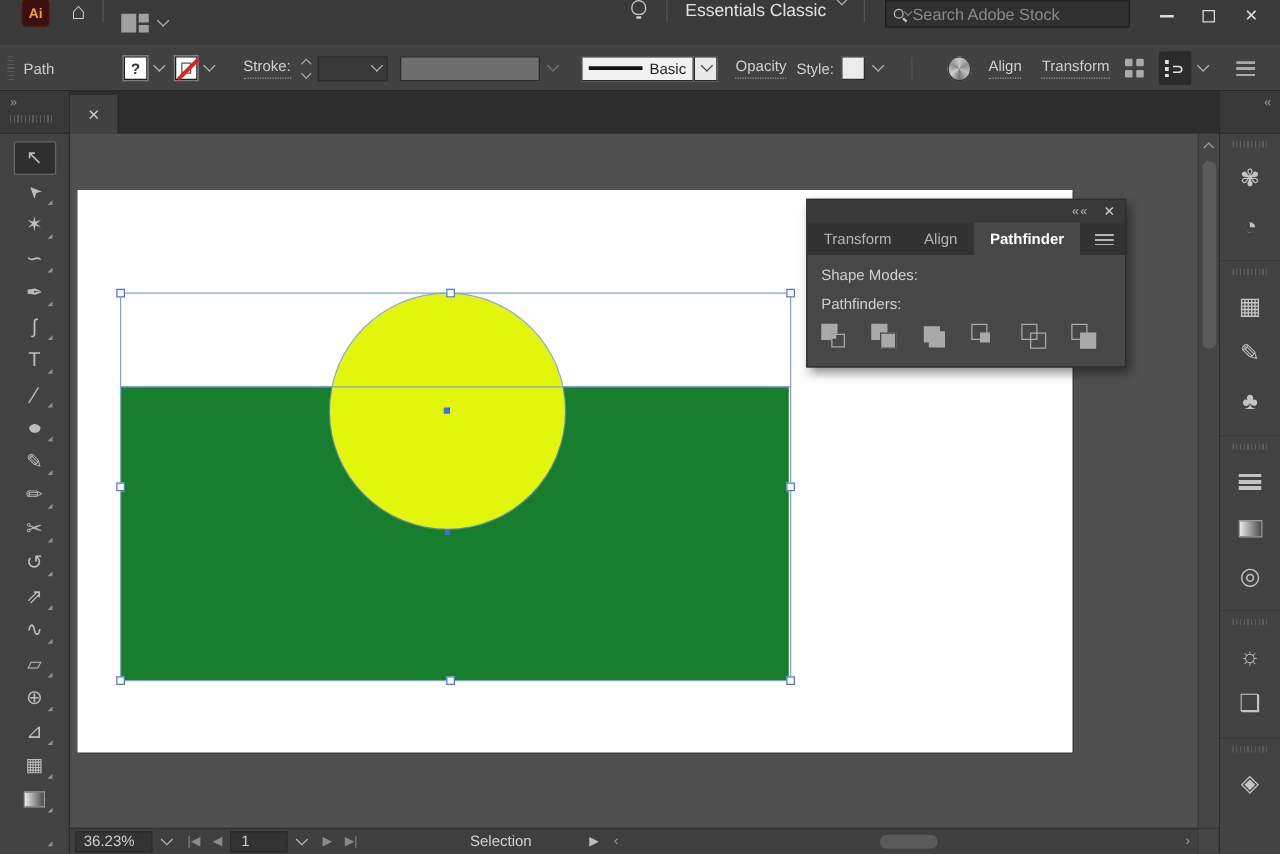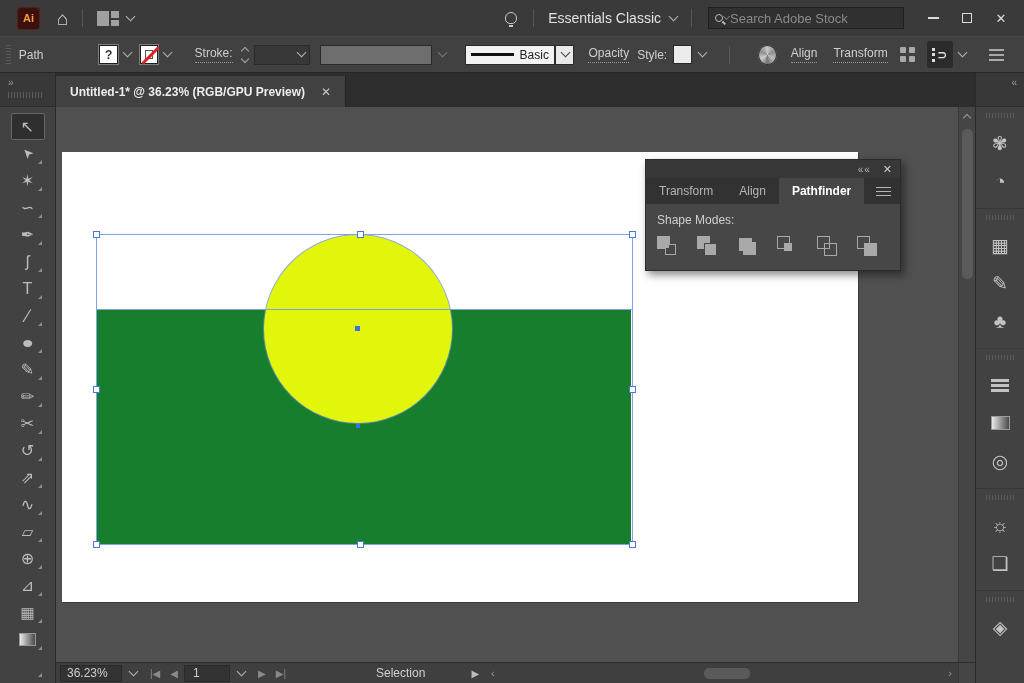--- a/index.html
+++ b/index.html
@@ -8,21 +8,21 @@
     --bg-status:#3f3f3f; --line:#2a2a2a; --icon:#bcbcbc; --txt:#d6d6d6; --dim:#9a9a9a;
     --sel:#7FA3E3; --selb:#4A78D8; --dot:#3F6FE8;
     --rect-fill:#177E2D; --circle-fill:#E2F60C;
   }
   *{box-sizing:border-box;margin:0;padding:0}
   body{width:1024px;height:683px;overflow:hidden;background:#333;
        font-family:"Liberation Sans","DejaVu Sans",sans-serif;-webkit-font-smoothing:antialiased}
   #app{width:1024px;height:683px;display:flex;flex-direction:column;background:var(--bg-title)}
 
   
-  .titlebar{height:36px;display:flex;align-items:center;background:var(--bg-title);flex:0 0 auto}
+  .titlebar{height:36px;display:flex;background:var(--bg-title);flex:0 0 auto}
   .ai-logo{width:21px;height:21px;margin-left:18px;border-radius:3px;background:#3c100e;
            color:#ff9c38;font-size:11px;font-weight:bold;display:flex;align-items:center;justify-content:center;
            box-shadow:0 0 0 1px #56201c}
   .home{margin-left:18px;color:#cfcfcf;font-size:19px;line-height:1}
   .vsep{width:1px;height:18px;background:#565656;margin:0 14px}
   .ws-switch{display:flex;align-items:center;gap:8px}
   .ws-blocks{width:22px;height:15px;display:grid;grid-template-columns:12px 8px;grid-template-rows:7px 6px;gap:2px}
   .ws-blocks i{background:#a0a0a0}
   .ws-blocks i:first-child{grid-row:1/3}
   .chev{width:7px;height:7px;border-right:1.5px solid #b5b5b5;border-bottom:1.5px solid #b5b5b5;
@@ -357,21 +357,20 @@
           <div class="tool">
             <span class="g tg-gradient-tool"></span>
           </div>
           <div class="tool"></div>
         </div>
     </div>
 
     <div class="centercol">
       <div class="tabrow">
         <div class="doc-tab">
-          <span class="t">Untitled-1* @ 36.23% (RGB/GPU Preview)</span>
           <span class="x">✕</span>
         </div>
       </div>
 
       <div class="canvas">
         <div class="artboard">
           <div class="shape-rect"></div>
           <div class="shape-circle"></div>
           <div class="sel-edge"></div>
           <div class="sel-bbox"></div>
@@ -395,20 +394,21 @@
             <span class="px">✕</span>
           </div>
           <div class="pf-tabs" id="pf-tabs">
               <div class="pf-tab">Transform</div>
               <div class="pf-tab">Align</div>
               <div class="pf-tab active">Pathfinder</div>
               <div class="pf-menu"></div>
             </div>
           <div class="pf-body">
             <div class="pf-label">Shape Modes:</div>
+            <div class="pf-label">Pathfinders:</div>
             <div class="pf-row last" id="pathfinders">
                 <div class="pf pf-divide">
                   <i class="b"></i>
                   <i class="f"></i>
                   <i class="o"></i>
                 </div>
                 <div class="pf pf-trim">
                   <i class="b"></i>
                   <i class="f"></i>
                 </div>

